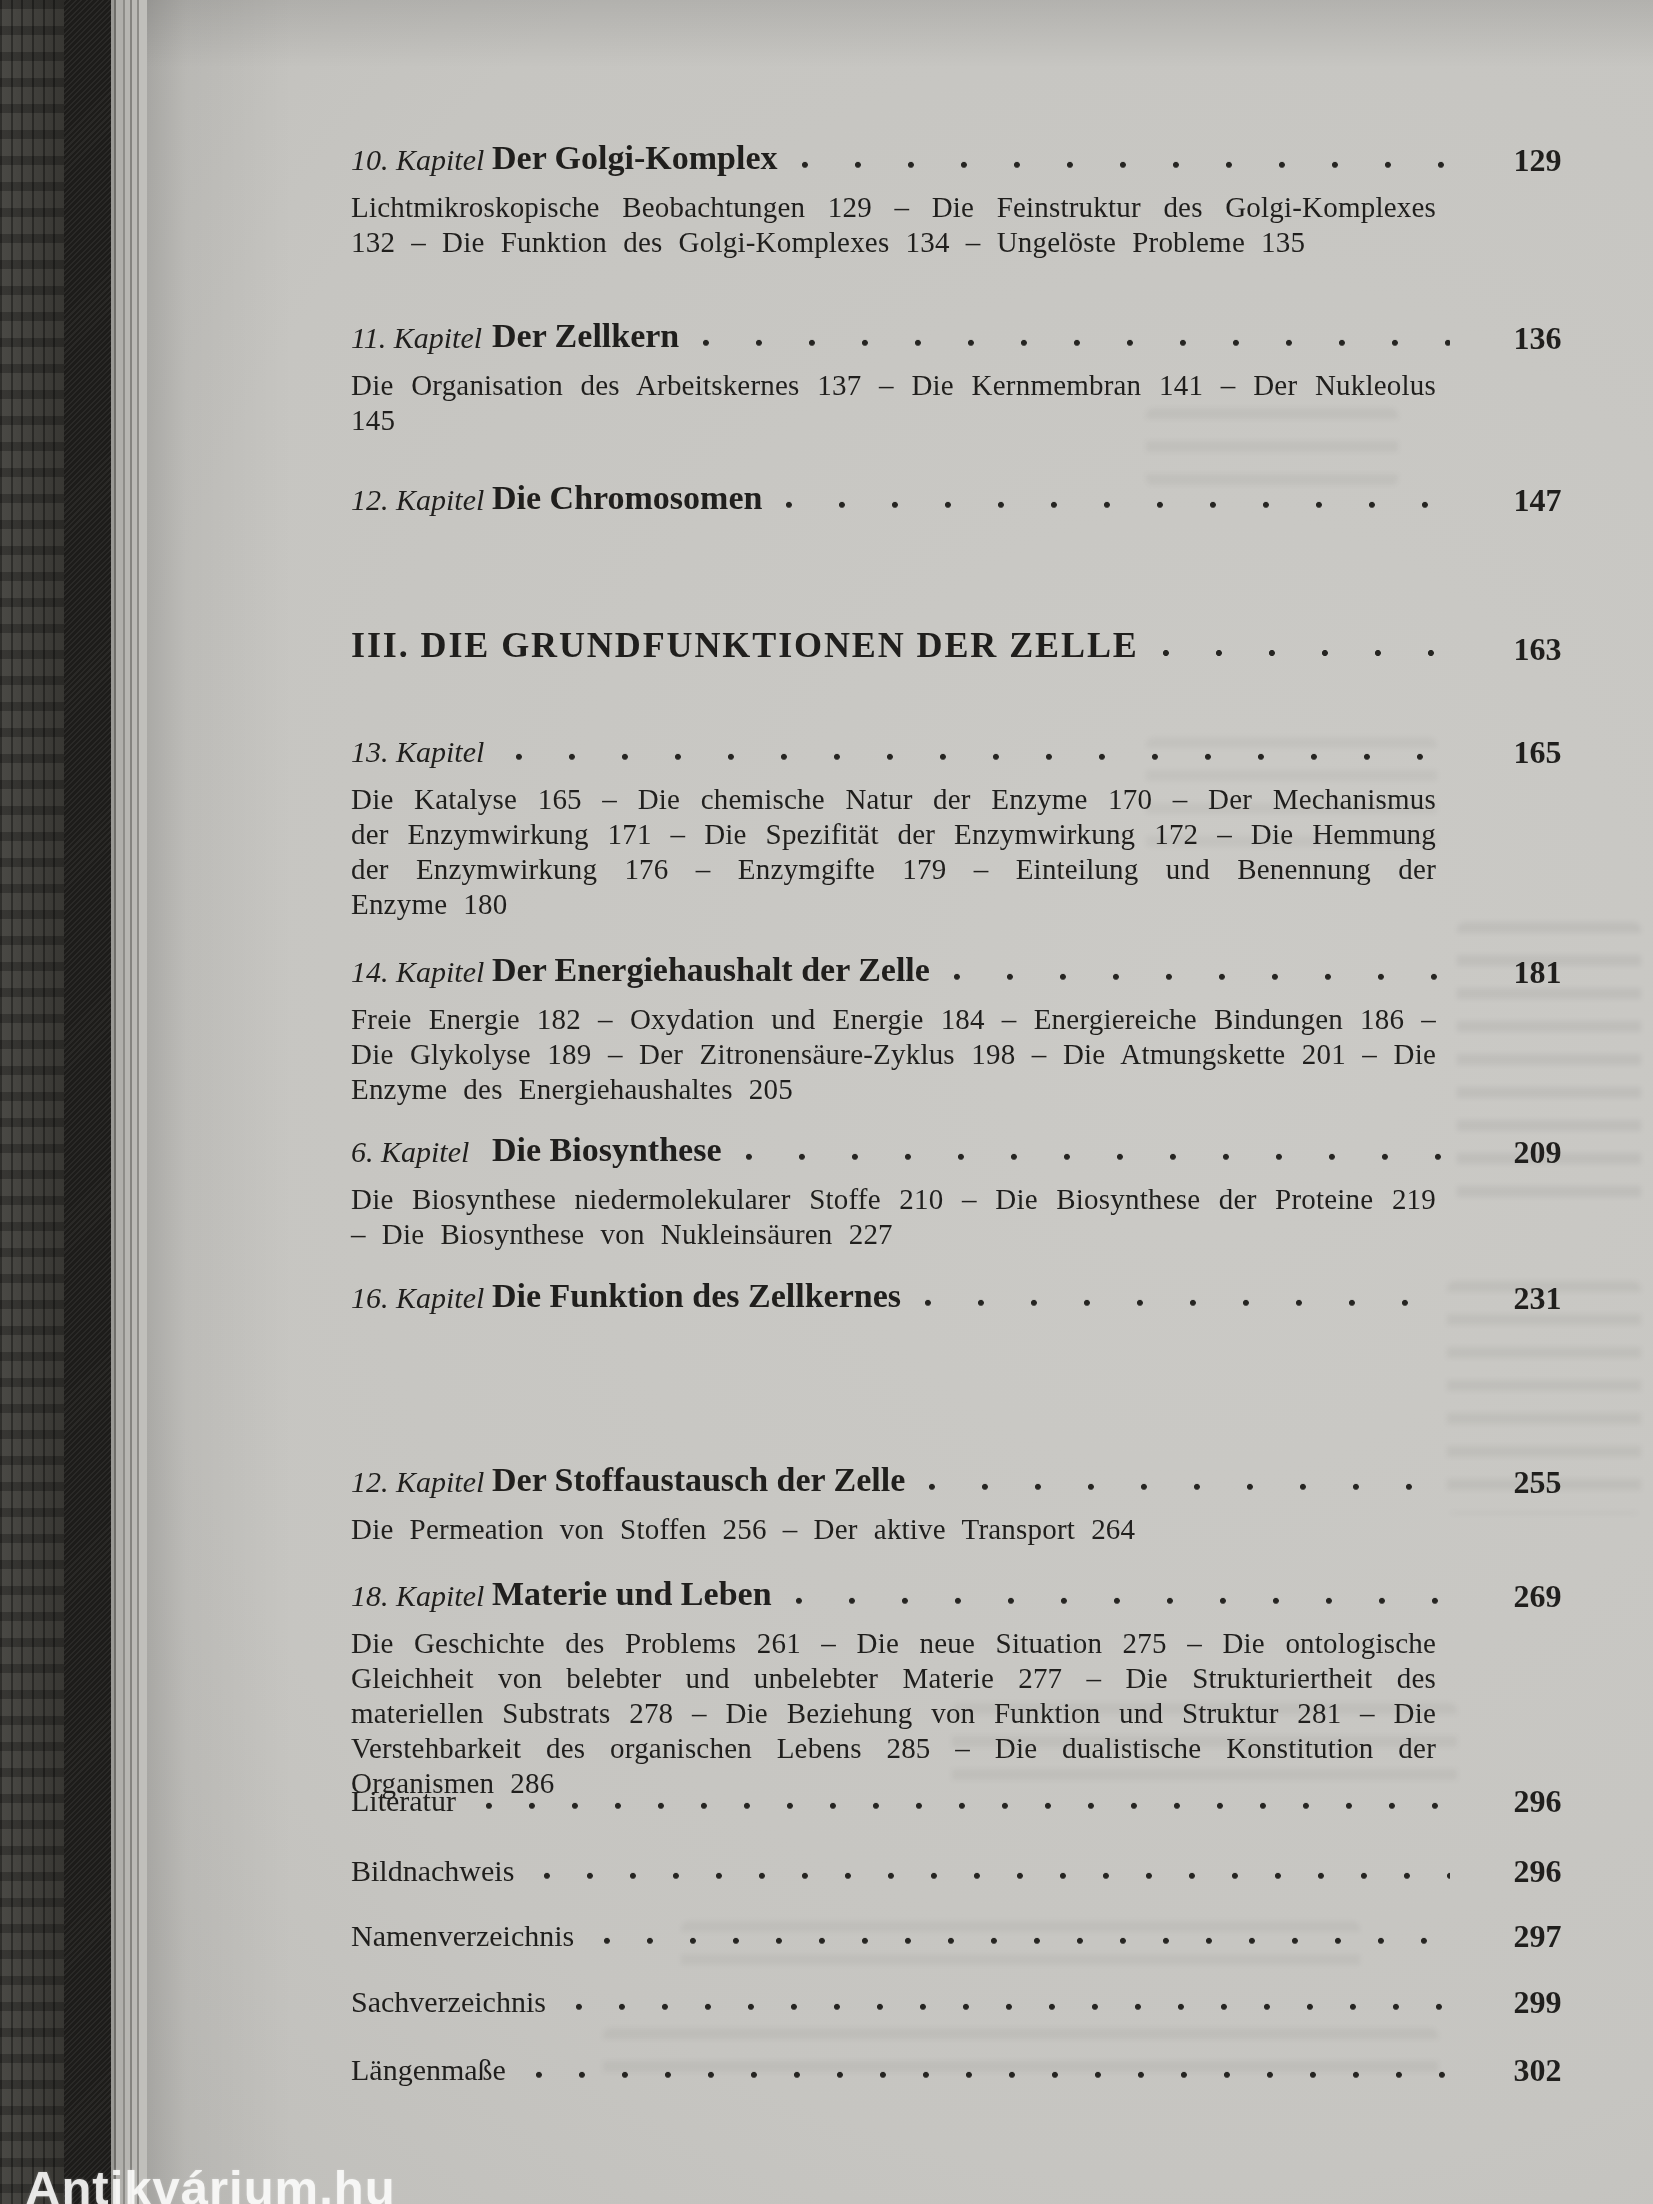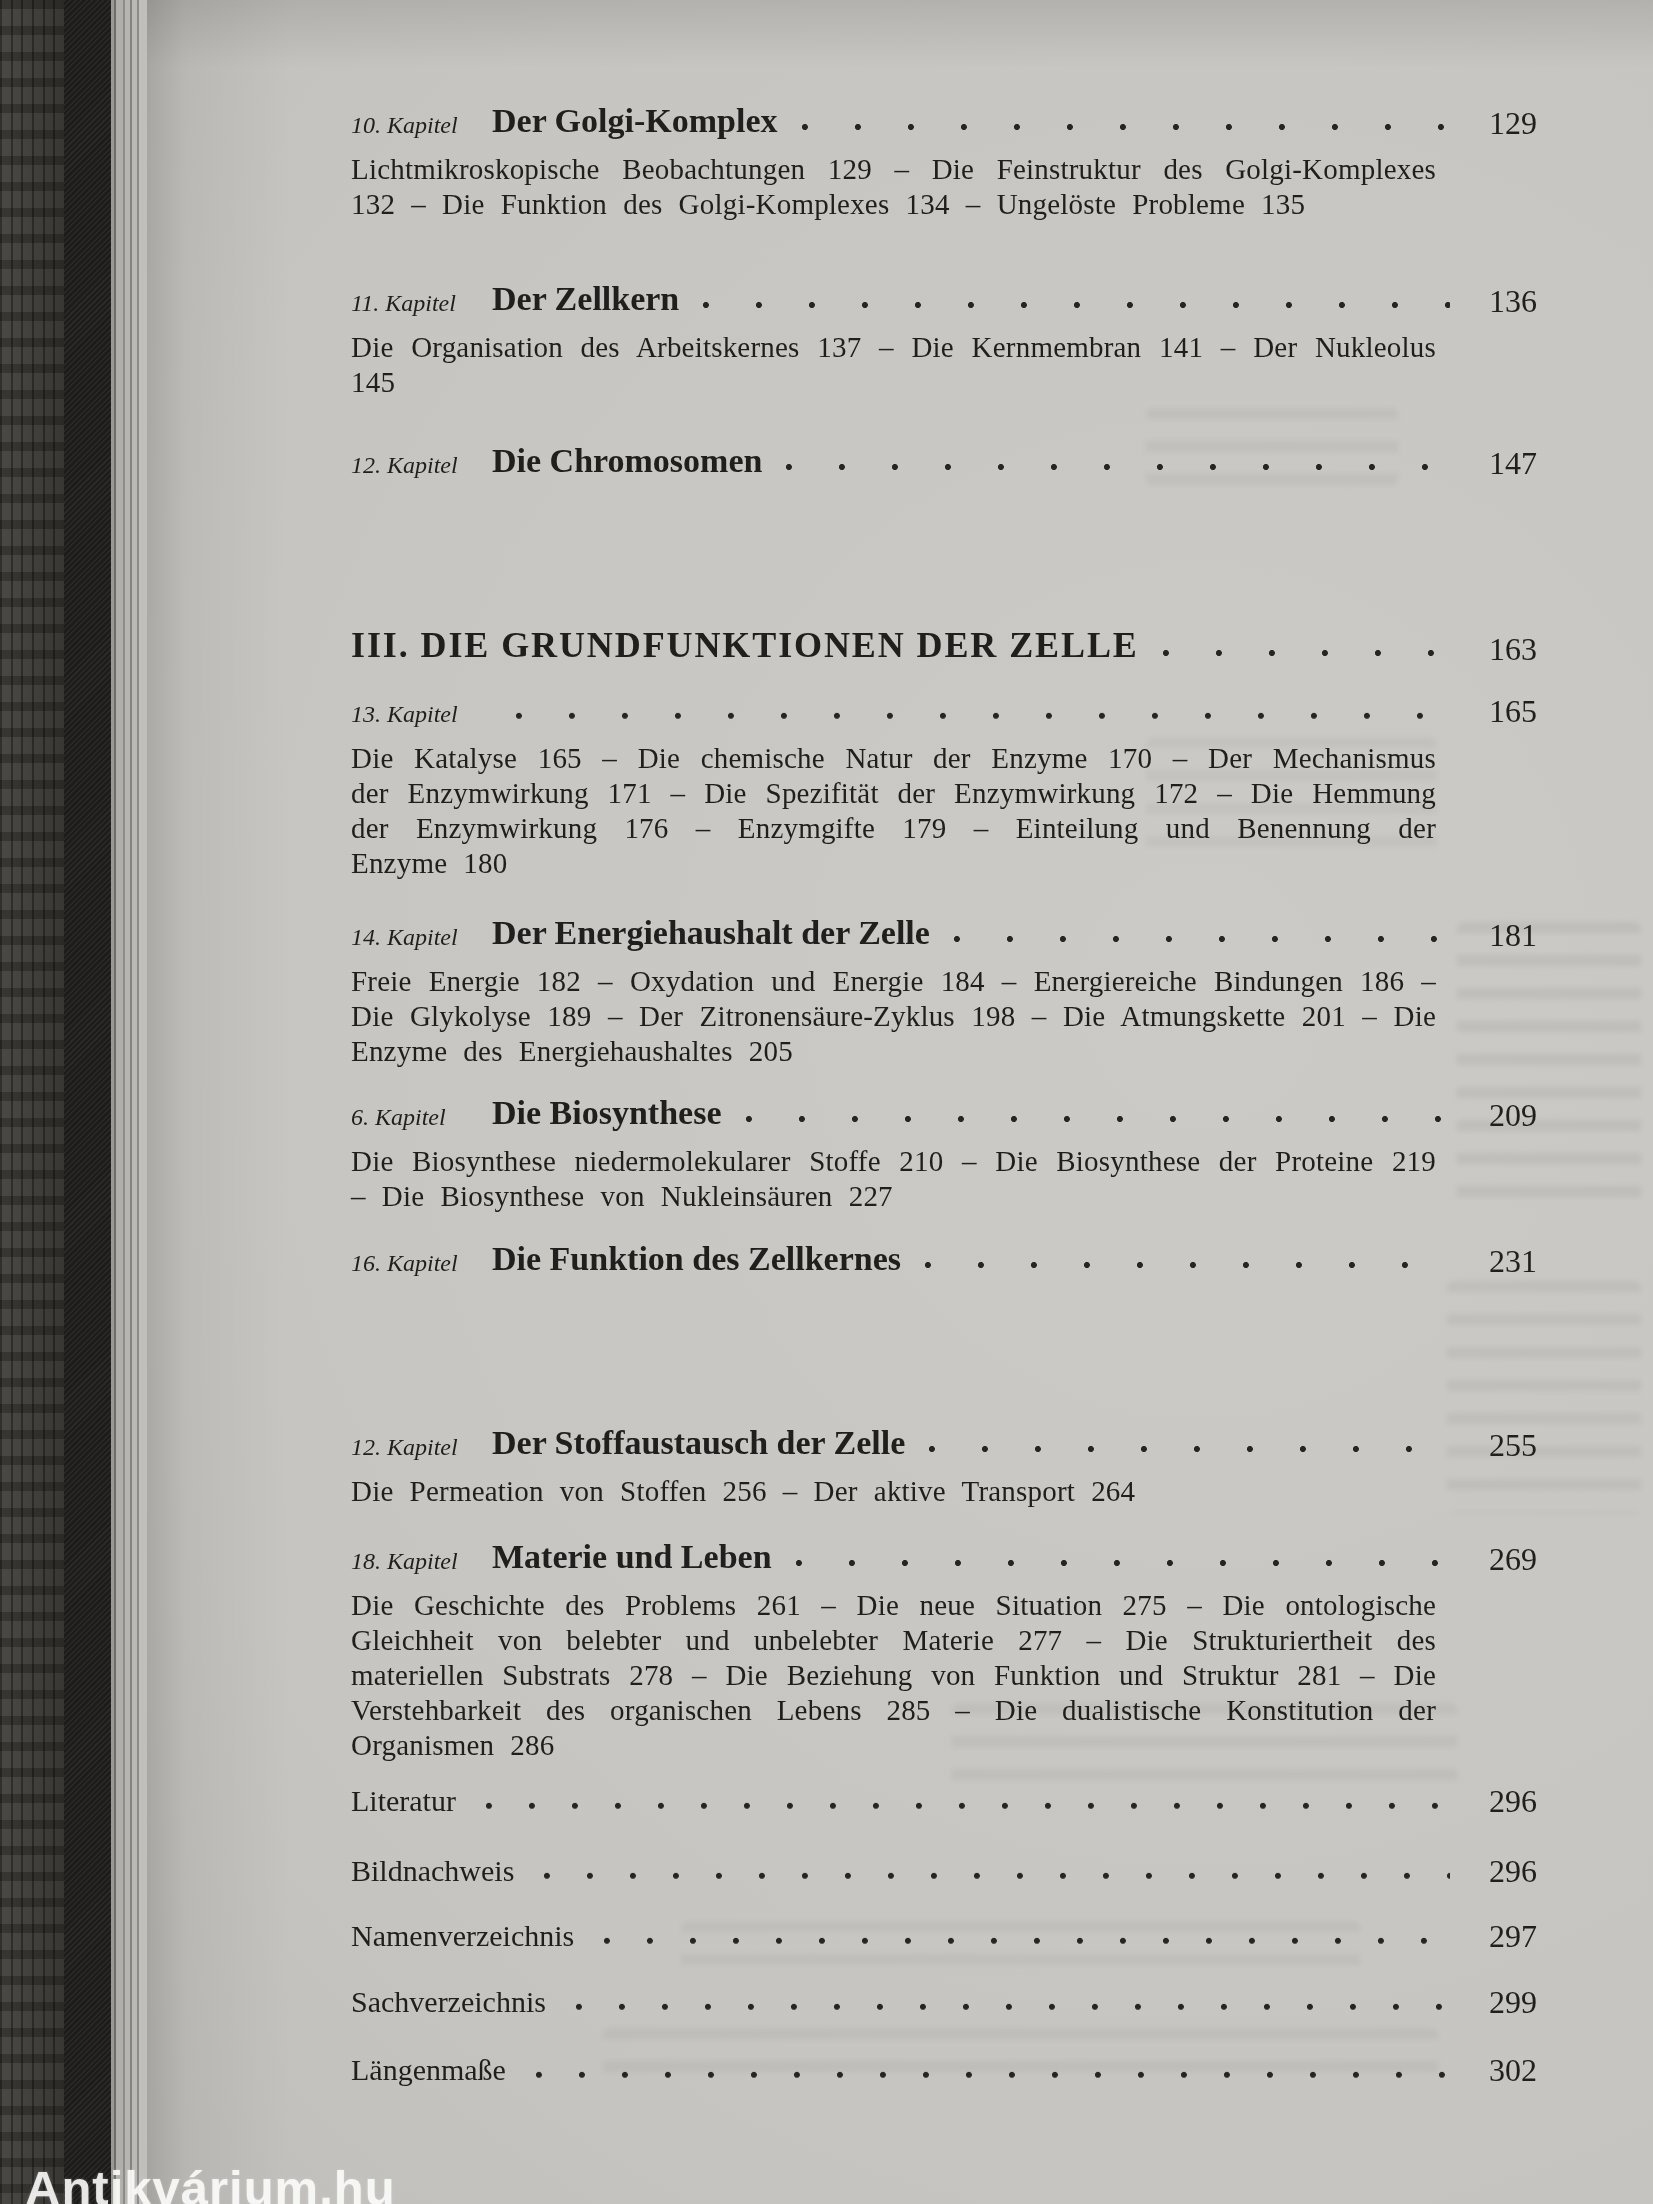--- a/index.html
+++ b/index.html
@@ -33,28 +33,28 @@
   
   .paper{
     position:absolute;left:147px;top:0;right:0;bottom:0;
     background-image:
       linear-gradient(180deg, rgba(0,0,0,0.10), rgba(0,0,0,0) 68px),
       linear-gradient(90deg, rgba(0,0,0,0.14) 0, rgba(0,0,0,0.05) 39px, rgba(0,0,0,0) 146px),
       radial-gradient(120% 90% at 70% 45%, #cbcac6 0%, #c6c5c1 60%, #bcbbb7 100%);
   }
   .entry{position:absolute;left:204px;width:1235px;}
   .head{display:flex;align-items:flex-end;}
-  .kapitel{flex:0 0 141px;font-style:italic;font-size:24px;line-height:1.1;white-space:nowrap;}
+  .kapitel{flex:0 0 141px;font-style:italic;font-size:30px;line-height:1.1;white-space:nowrap;margin-top:40px;}
   .title{font-weight:700;font-size:34px;line-height:1.05;white-space:nowrap;}
   .leader{
     flex:1;height:11.6px;margin:0 39px 5.8px 23px;
     background-image:radial-gradient(circle at 3.9px 5.8px,#262522 2.6px,rgba(0,0,0,0) 3.3px);
     background-size:53px 11.6px;background-repeat:repeat-x;background-position:left bottom;
   }
-  .pagenum{flex:0 0 97px;text-align:left;font-size:32px;font-weight:400;line-height:1;}
+  .pagenum{flex:0 0 97px;text-align:center;font-size:32px;font-weight:700;line-height:1;}
   .topics{
     margin-top:13.6px;width:1085px;font-size:29px;line-height:35px;
     text-align:justify;word-spacing:8.7px;letter-spacing:0.2px;
   }
   
   .e10{top:103px}.e11{top:281px}.e12{top:443px}
   .sec{top:627px}.e13{top:695px}.e14{top:915px}.e15{top:1095px}
   .e16{top:1241px}.e17{top:1425px}.e18{top:1539px}
   .sec .title{font-size:36px;letter-spacing:1.9px;}
   .bm .label{font-size:30px;line-height:1.1;white-space:nowrap;}

